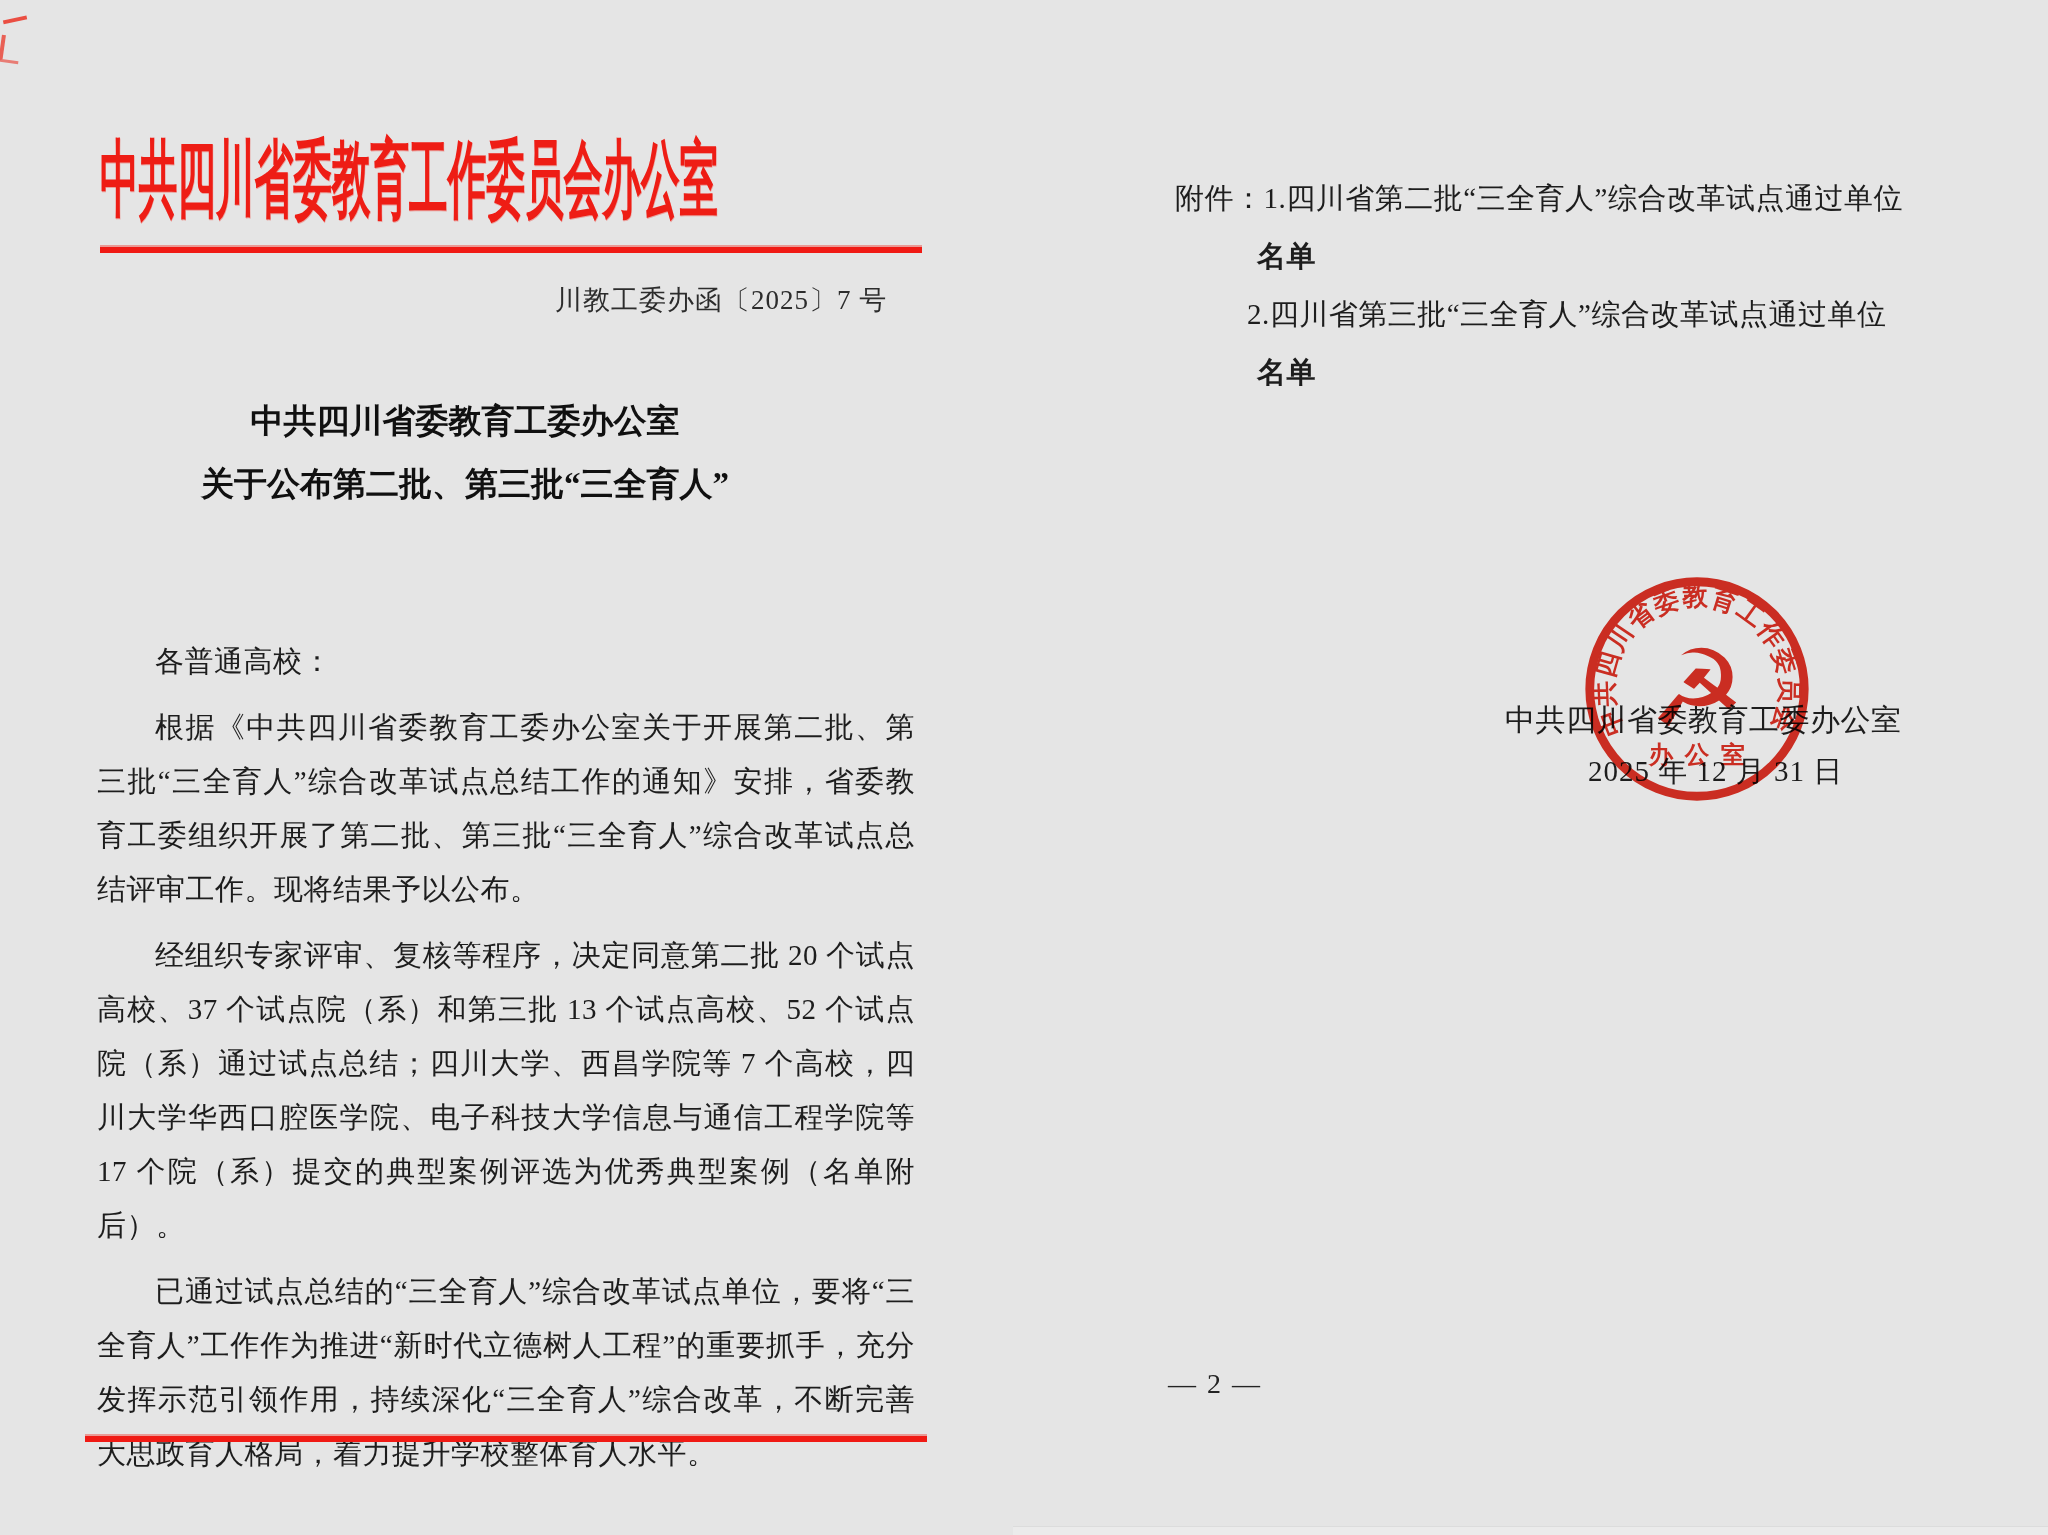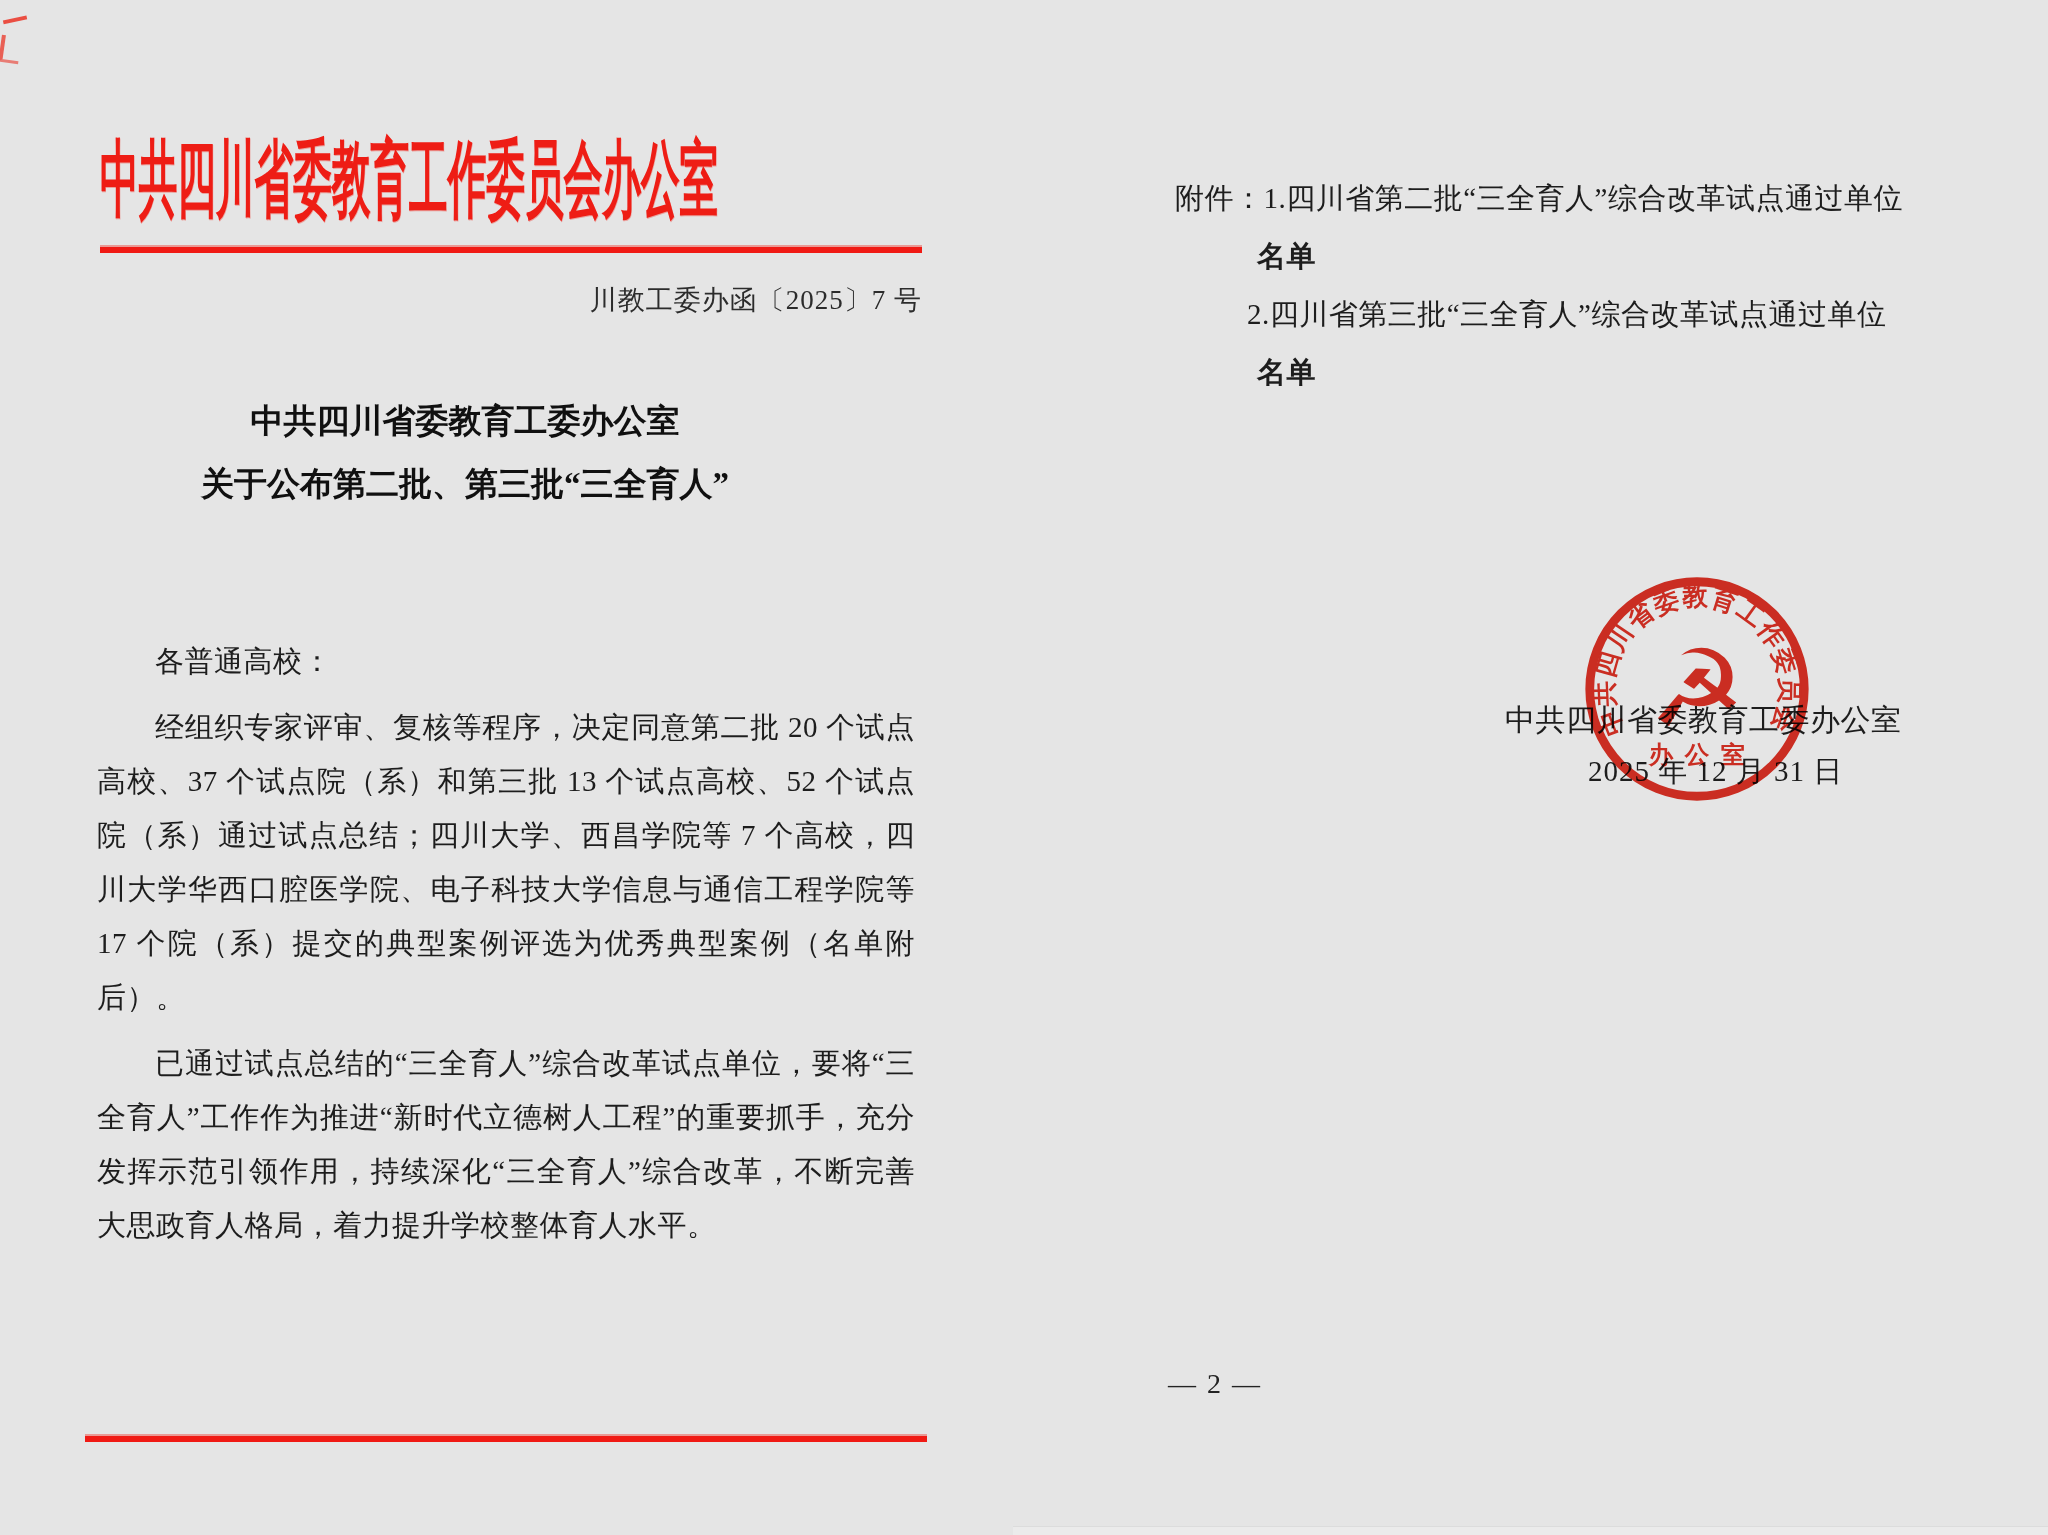--- a/index.html
+++ b/index.html
@@ -26,21 +26,21 @@
     color:var(--red);
     white-space:nowrap;line-height:1.04;
     transform:scaleX(0.46);transform-origin:left top;
     text-shadow:1px 1px 0 rgba(240,40,30,.35);
   }
   .rule{background:var(--rule-red);height:6px;box-shadow:0 -2px 0 rgba(240,60,50,.45);}
   .rule-top{left:100px;top:247px;width:822px;}
   .rule-bottom{left:85px;top:1436px;width:842px;}
   .doc-number{
     left:520px;top:282px;width:402px;
-    text-align:right;font-size:27px;color:#2c2c2c;
+    text-align:center;font-size:27px;color:#2c2c2c;
     letter-spacing:1px;white-space:nowrap;
   }
   .title-block{
     left:85px;top:390px;width:760px;
     text-align:center;font-size:33px;font-weight:bold;
     line-height:63px;color:#101010;
   }
   .body-block{
     left:85px;top:622px;width:842px;
     font-size:29px;line-height:54px;
@@ -106,20 +106,21 @@
 
   <div class="abs doc-number">川教工委办函〔2025〕7 号</div>
 
   <div class="abs title-block">
     <div>中共四川省委教育工委办公室</div>
     <div>关于公布第二批、第三批“三全育人”</div>
   </div>
 
   <div class="abs body-block">
     <p class="salutation">各普通高校：</p>
+    <p>根据《中共四川省委教育工委办公室关于开展第二批、第三批“三全育人”综合改革试点总结工作的通知》安排，省委教育工委组织开展了第二批、第三批“三全育人”综合改革试点总结评审工作。现将结果予以公布。</p>
     <p>经组织专家评审、复核等程序，决定同意第二批 20 个试点高校、37 个试点院（系）和第三批 13 个试点高校、52 个试点院（系）通过试点总结；四川大学、西昌学院等 7 个高校，四川大学华西口腔医学院、电子科技大学信息与通信工程学院等 17 个院（系）提交的典型案例评选为优秀典型案例（名单附后）。</p>
     <p>已通过试点总结的“三全育人”综合改革试点单位，要将“三全育人”工作作为推进“新时代立德树人工程”的重要抓手，充分发挥示范引领作用，持续深化“三全育人”综合改革，不断完善大思政育人格局，着力提升学校整体育人水平。</p>
   </div>
 
   <div class="abs rule rule-bottom"></div>
 
   <div class="abs attachments">
     <div class="att-line">
       <span class="att-label">附件：</span><span>1.四川省第二批“三全育人”综合改革试点通过单位</span>
     </div>

